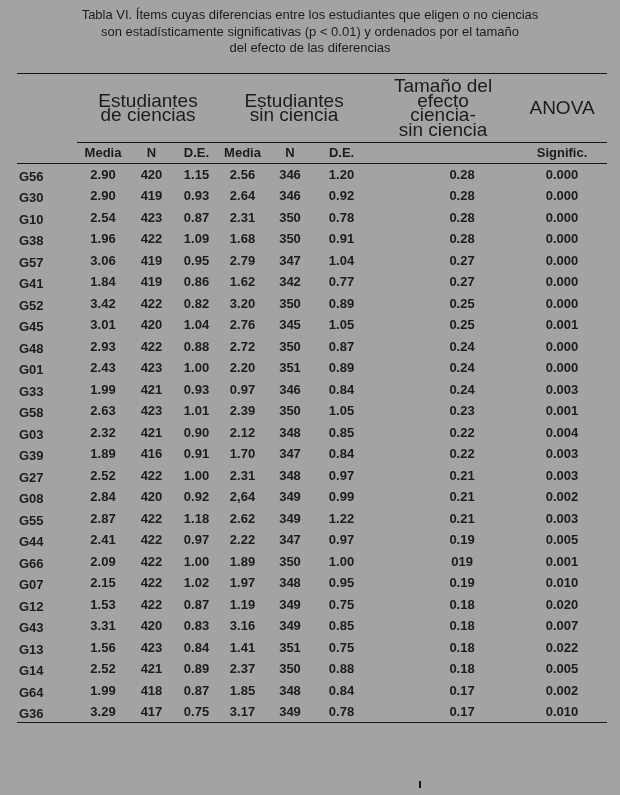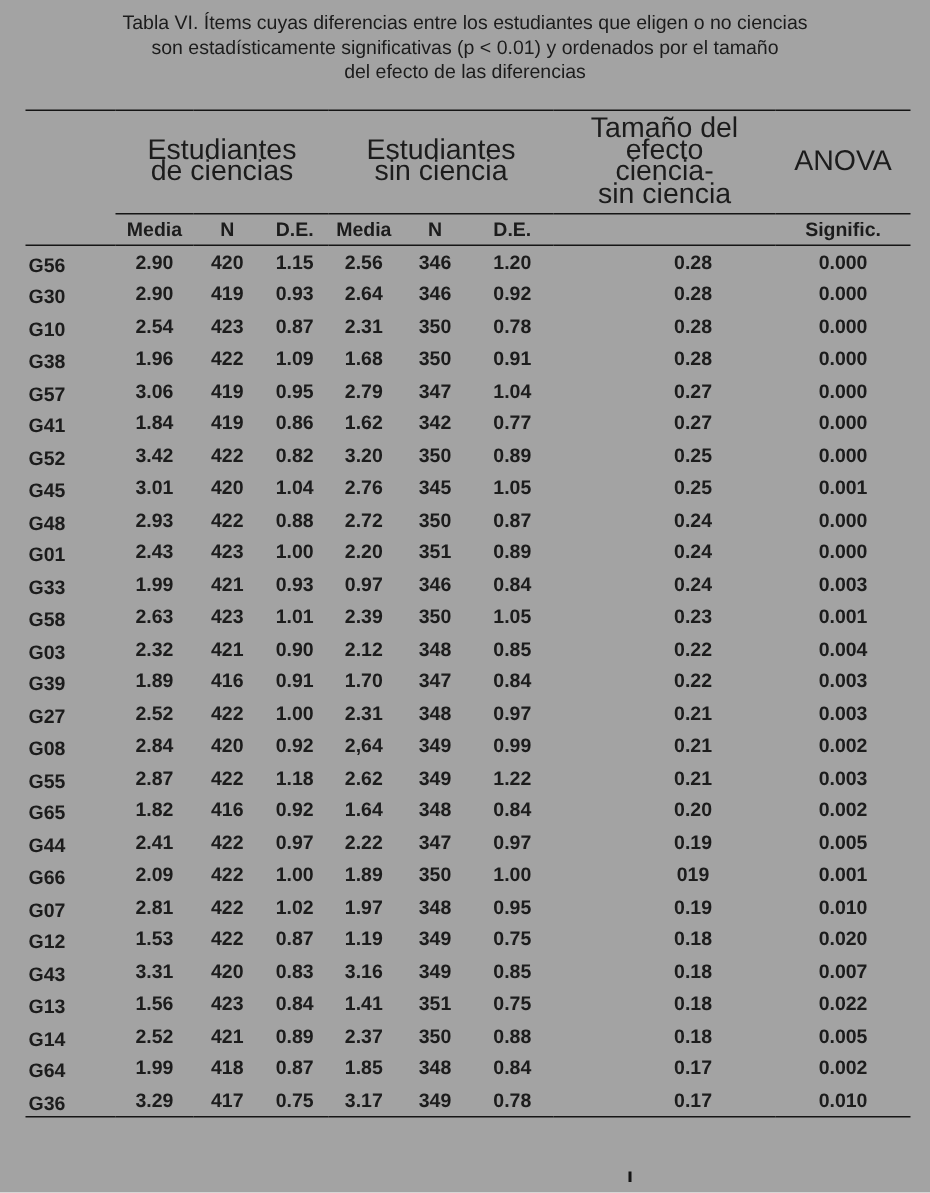--- a/index.html
+++ b/index.html
@@ -305,31 +305,20 @@
     <td>2.87</td>
     <td>422</td>
     <td>1.18</td>
     <td>2.62</td>
     <td>349</td>
     <td>1.22</td>
     <td class="effect-pad">0.21</td>
     <td>0.003</td>
   </tr>
         <tr>
-    <td class="item">G65</td>
-    <td>1.82</td>
-    <td>416</td>
-    <td>0.92</td>
-    <td>1.64</td>
-    <td>348</td>
-    <td>0.84</td>
-    <td class="effect-pad">0.20</td>
-    <td>0.002</td>
-  </tr>
-        <tr>
     <td class="item">G44</td>
     <td>2.41</td>
     <td>422</td>
     <td>0.97</td>
     <td>2.22</td>
     <td>347</td>
     <td>0.97</td>
     <td class="effect-pad">0.19</td>
     <td>0.005</td>
   </tr>
@@ -339,21 +328,21 @@
     <td>422</td>
     <td>1.00</td>
     <td>1.89</td>
     <td>350</td>
     <td>1.00</td>
     <td class="effect-pad">019</td>
     <td>0.001</td>
   </tr>
         <tr>
     <td class="item">G07</td>
-    <td>2.81</td>
+    <td>2.15</td>
     <td>422</td>
     <td>1.02</td>
     <td>1.97</td>
     <td>348</td>
     <td>0.95</td>
     <td class="effect-pad">0.19</td>
     <td>0.010</td>
   </tr>
         <tr>
     <td class="item">G12</td>

